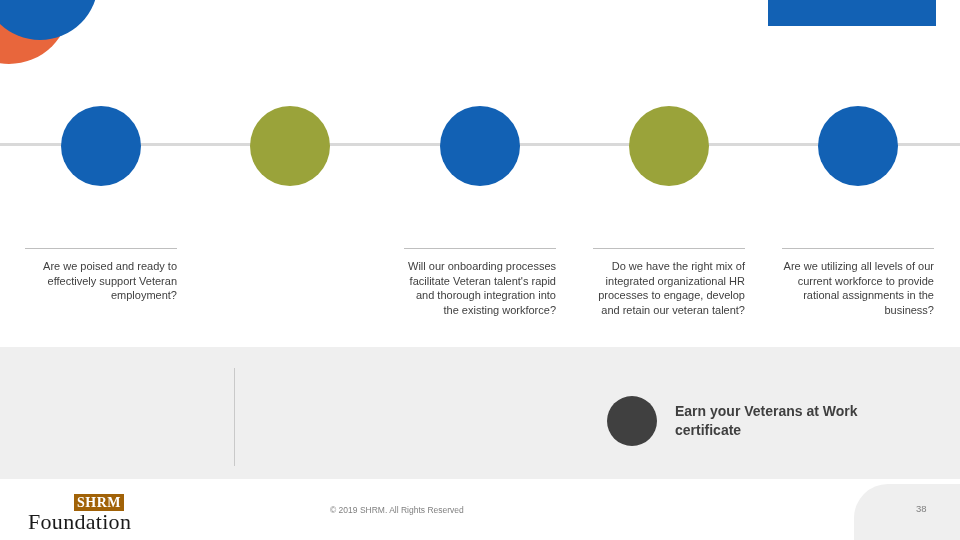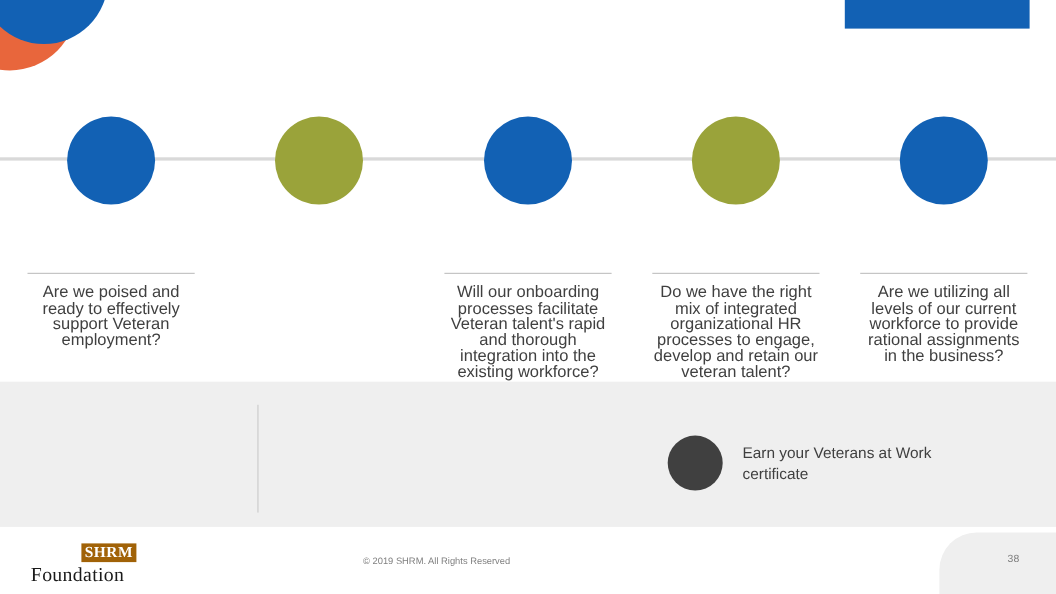--- a/index.html
+++ b/index.html
@@ -97,23 +97,24 @@
     width: 152px;
     text-align: center;
   }
   .col-rule {
     width: 152px;
     height: 1px;
     background: #bfbfbf;
     margin-bottom: 10px;
   }
   .col-text {
-    font-size: 15px;
+    font-size: 11px;
     line-height: 14.5px;
     color: #404040;
+    text-align: right;
   }
 
   
   .grey-band {
     position: absolute;
     left: 0px;
     top: 347px;
     width: 960px;
     height: 132px;
     background: #efefef;
@@ -138,21 +139,21 @@
     background: #404040;
     flex: none;
   }
   .cta-label {
     margin-left: 18px;
     font-size: 14px;
     line-height: 19px;
     color: #3f3f3f;
   }
   .cta-1 { left: 268px; top: 396px; width: 300px; }
-  .cta-2 { left: 607px; top: 396px; width: 290px; }
+  .cta-2 { left: 607px; top: 396px; width: 290px; font-weight: bold; }
 
   
   .footer-deco {
     position: absolute;
     left: 854px;
     top: 484px;
     width: 106px;
     height: 56px;
     background: #efefef;
     border-top-left-radius: 34px;
@@ -176,21 +177,21 @@
     letter-spacing: 0.5px;
     padding: 1px 3px 1px 3px;
     line-height: 15px;
   }
   .logo-foundation {
     position: absolute;
     left: 0px;
     top: 16px;
     color: #1a1a1a;
     font-family: "Liberation Serif", serif;
-    font-size: 18px;
+    font-size: 22px;
     line-height: 24px;
     letter-spacing: 0.3px;
   }
   .copyright {
     position: absolute;
     left: 330px;
     top: 505px;
     width: 300px;
     font-size: 8.5px;
     color: #808080;

